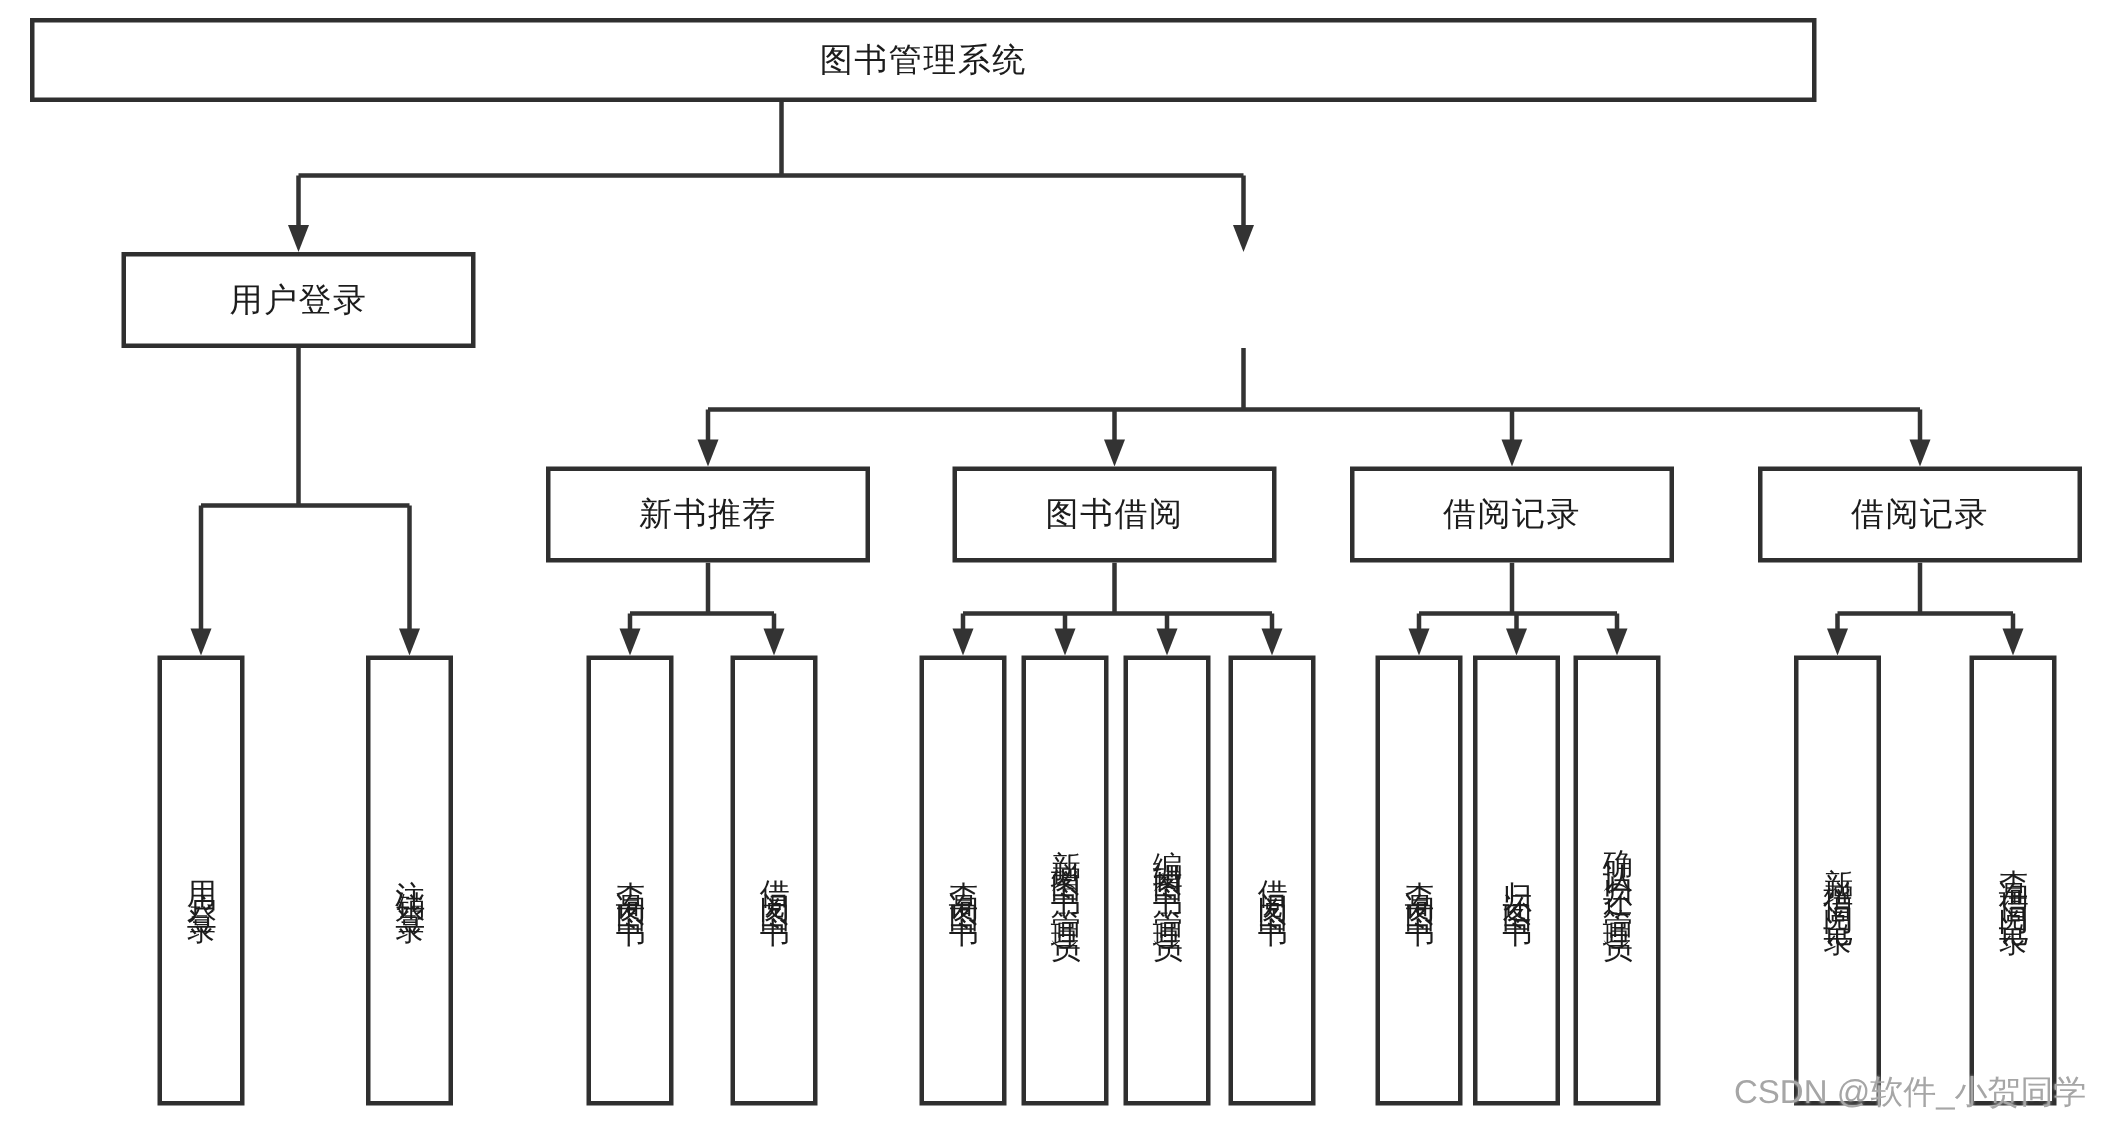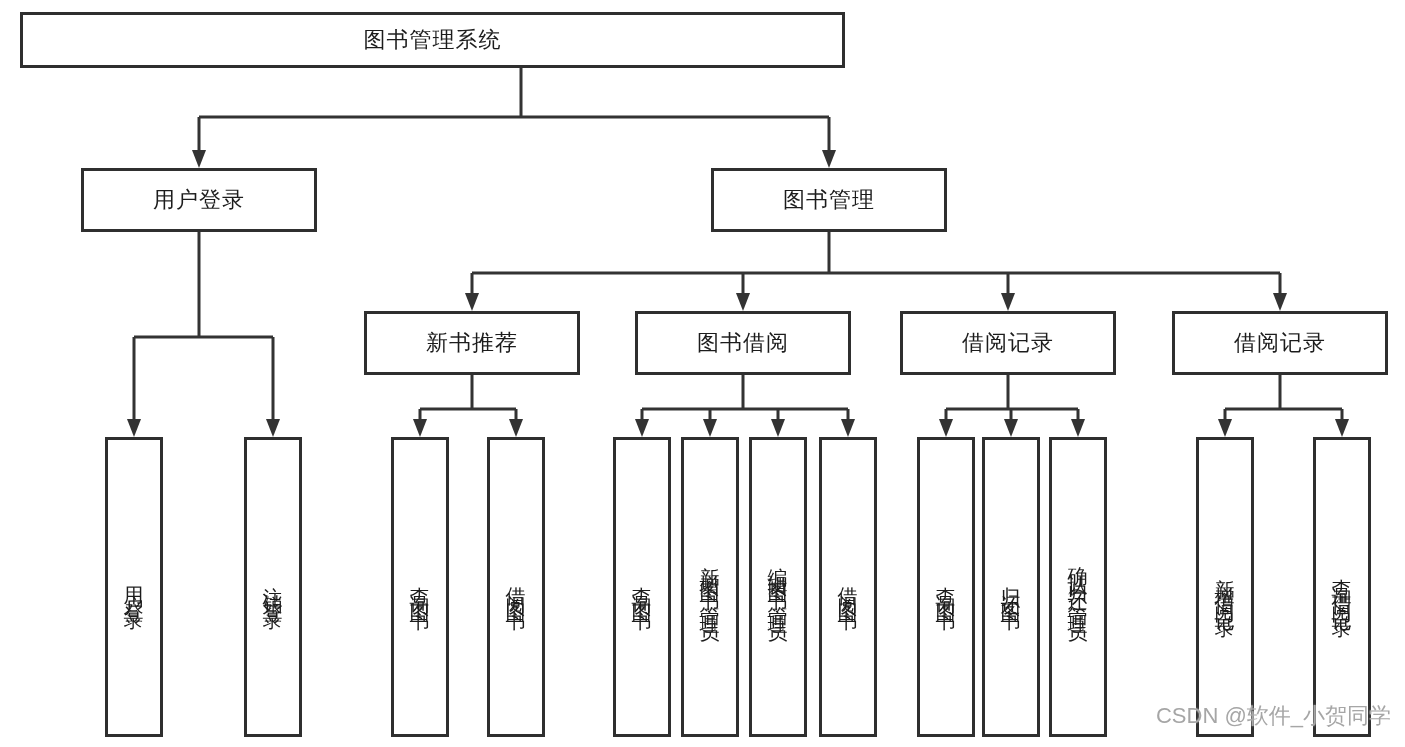--- a/index.html
+++ b/index.html
@@ -37,21 +37,21 @@
     white-space: nowrap;
   }
   .box.v {
     font-size: 20px;
     writing-mode: vertical-rl;
     letter-spacing: 8px;
     line-height: 1;
     text-align: center;
   }
   
-  .n-root   { left: 20px;  top: 12px;  width: 825px; height: 56px; }
+  .n-root   { left: 20px;  top: 12px;  width: 1191px; height: 56px; }
   
   .n-login  { left: 81px;  top: 168px; width: 236px;  height: 64px; }
   .n-mgmt   { left: 711px; top: 168px; width: 236px;  height: 64px; }
   
   .n-l3     { top: 311px;  width: 216px; height: 64px; }
   .n-new    { left: 364px; }
   .n-borrow { left: 635px; }
   .n-cur    { left: 900px; }
   .n-rec    { left: 1172px; }
   
@@ -59,21 +59,21 @@
   .l-ul1 { left: 105px; }  .l-ul2 { left: 244px; }
   .l-nb1 { left: 391px; }  .l-nb2 { left: 487px; }
   .l-bb1 { left: 613px; }  .l-bb2 { left: 681px; }
   .l-bb3 { left: 749px; }  .l-bb4 { left: 819px; }
   .l-cb1 { left: 917px; }  .l-cb2 { left: 982px; }  .l-cb3 { left: 1049px; }
   .l-rc1 { left: 1196px; } .l-rc2 { left: 1313px; }
 
   #watermark {
     position: absolute;
     right: 14px;
-    bottom: 16px;
+    bottom: 4px;
     font-size: 22px;
     color: #a6a6a6;
     text-shadow: 0 0 2px rgba(255,255,255,0.8);
     white-space: nowrap;
   }
   .wire { stroke: #333333; stroke-width: 3; fill: none; }
   .tip  { fill: #333333; stroke: none; }
 </style>
 </head>
 <body>
@@ -119,21 +119,20 @@
     <g>
       <path class="wire" d="M1280 375 V409 M1225 409 H1342 M1225 409 V420 M1342 409 V420"></path>
       <polygon class="tip" points="1218,419 1232,419 1225,437"></polygon>
       <polygon class="tip" points="1335,419 1349,419 1342,437"></polygon>
     </g>
   </svg>
 
   <div class="box h n-root">图书管理系统</div>
 
   <div class="box h n-login">用户登录</div>
-  <div class="box h n-mgmt">图书管理</div>
 
   <div class="box h n-l3 n-borrow">图书借阅</div>
   <div class="box h n-l3 n-new">新书推荐</div>
   <div class="box h n-l3 n-cur">借阅记录</div>
   <div class="box h n-l3 n-rec">借阅记录</div>
 
   <div class="box v leaf l-ul1">用户登录</div>
   <div class="box v leaf l-ul2">注销登录</div>
 
   <div class="box v leaf l-nb1">查询图书</div>

